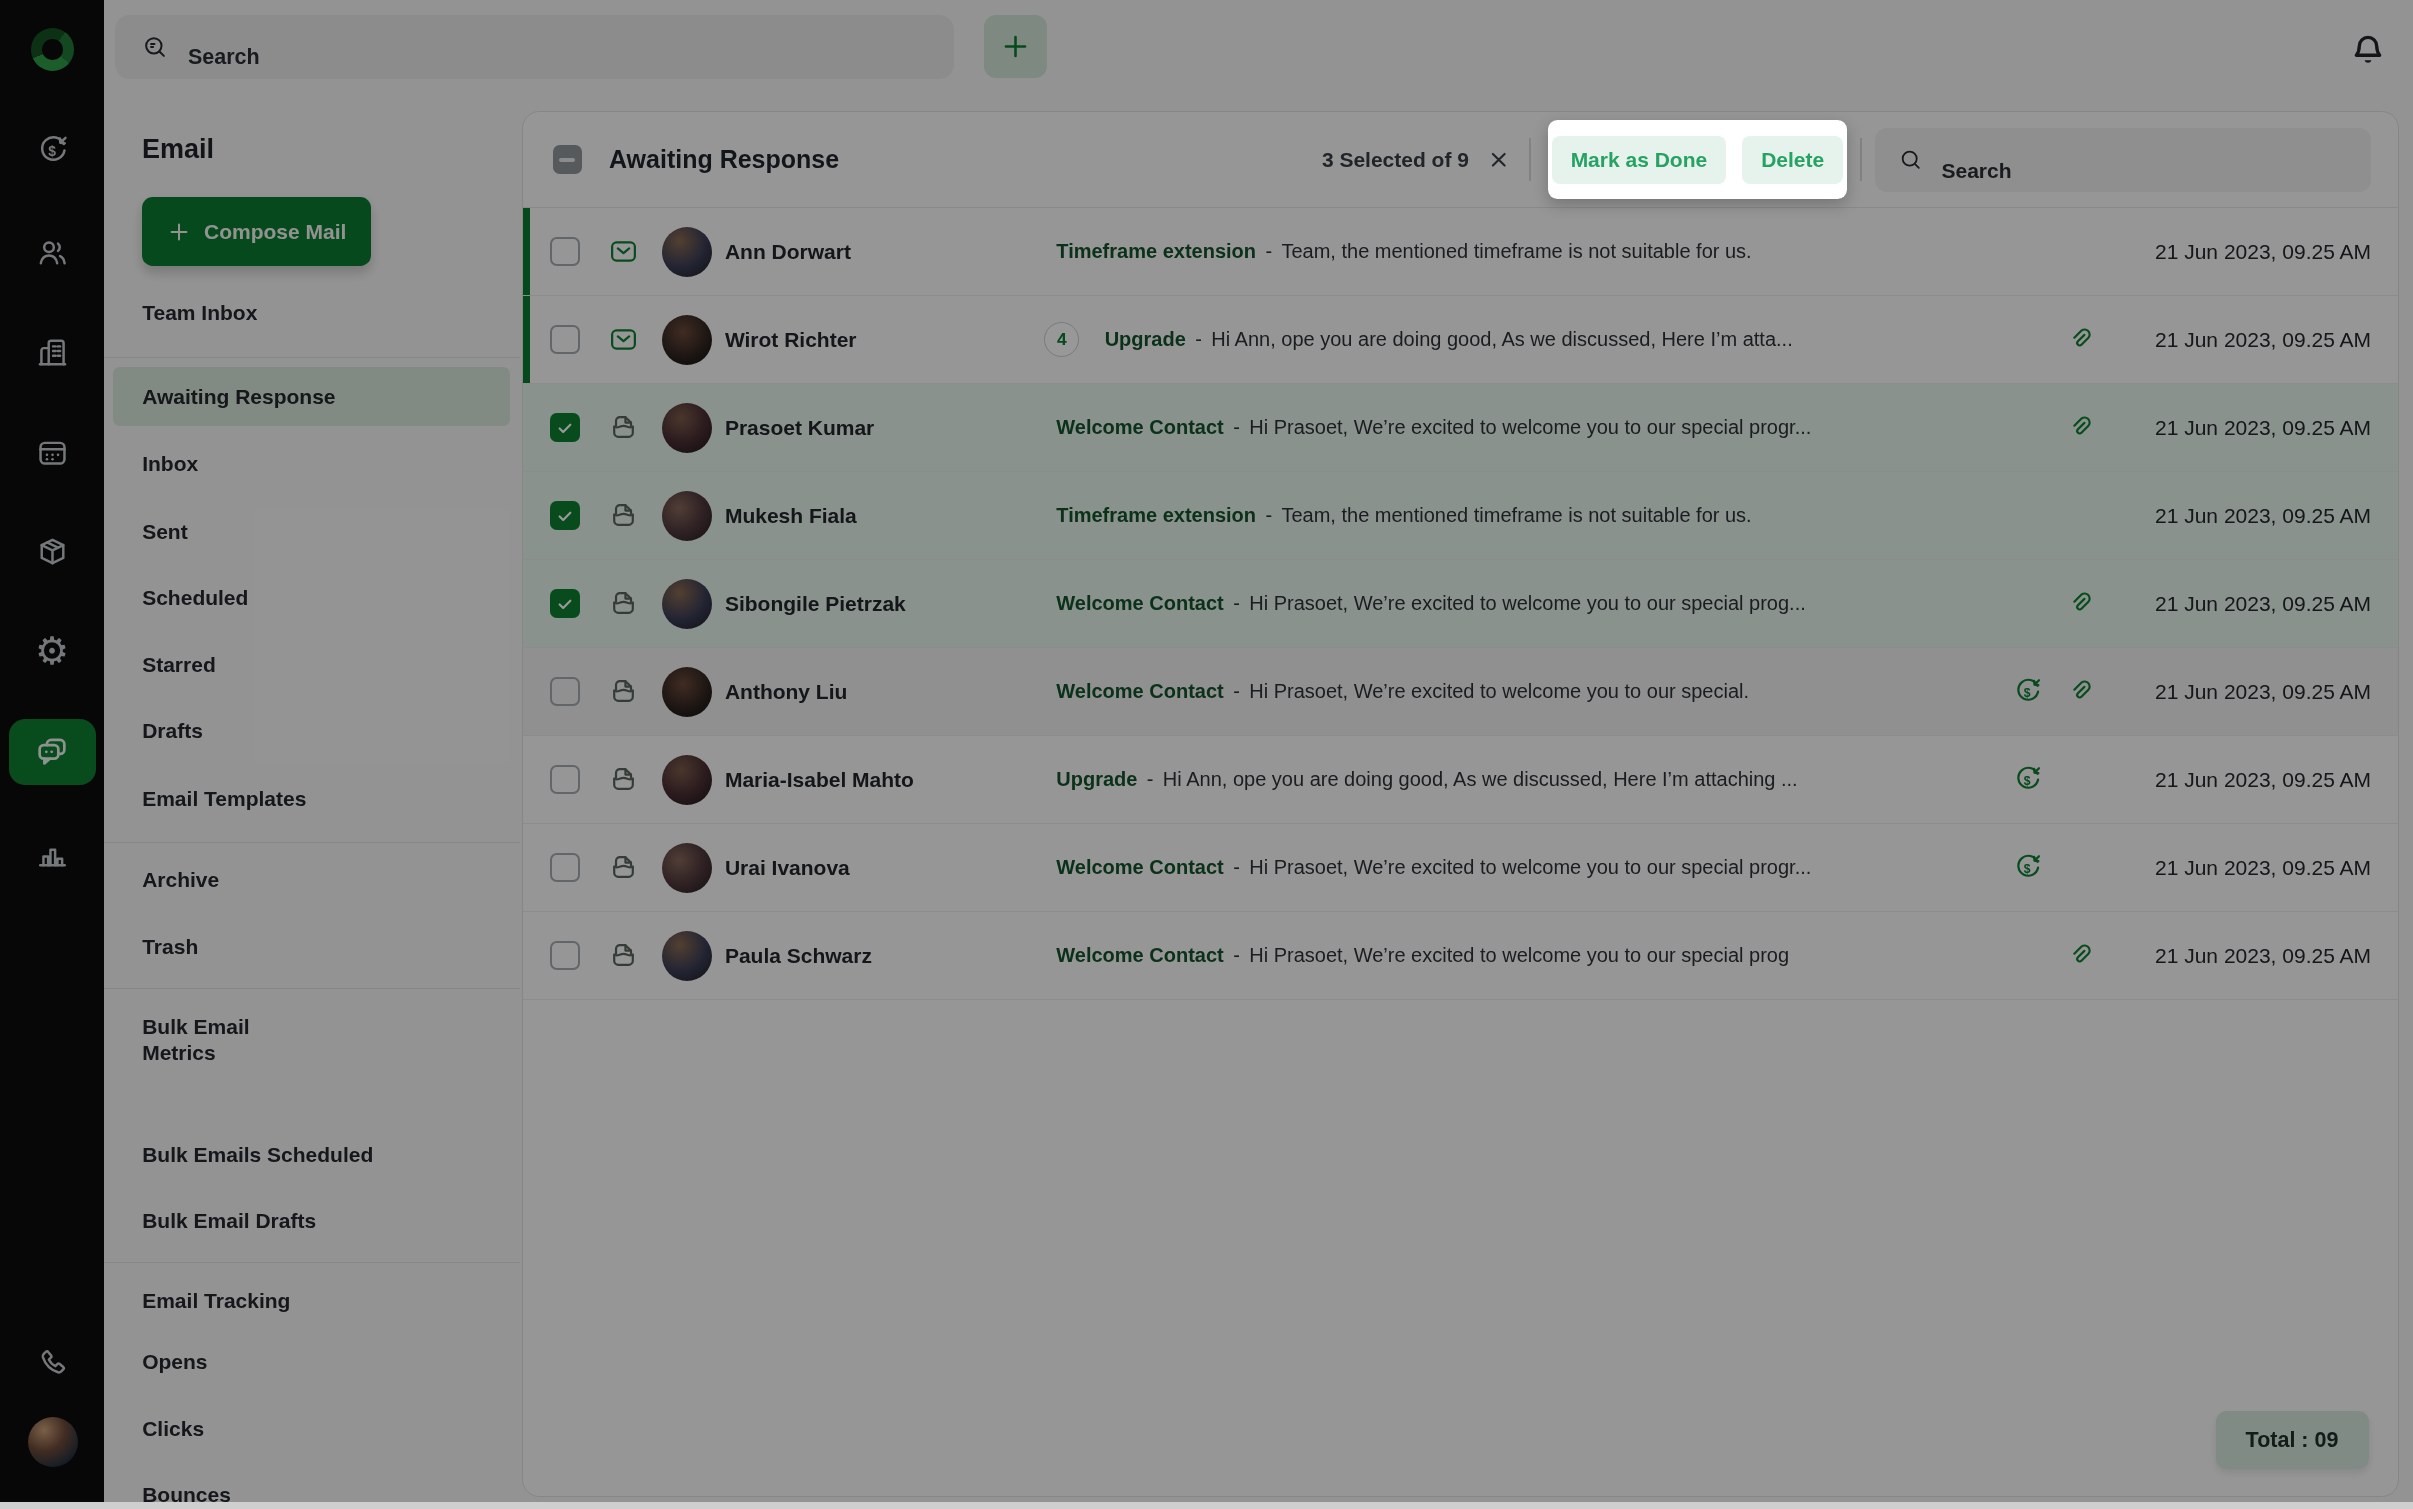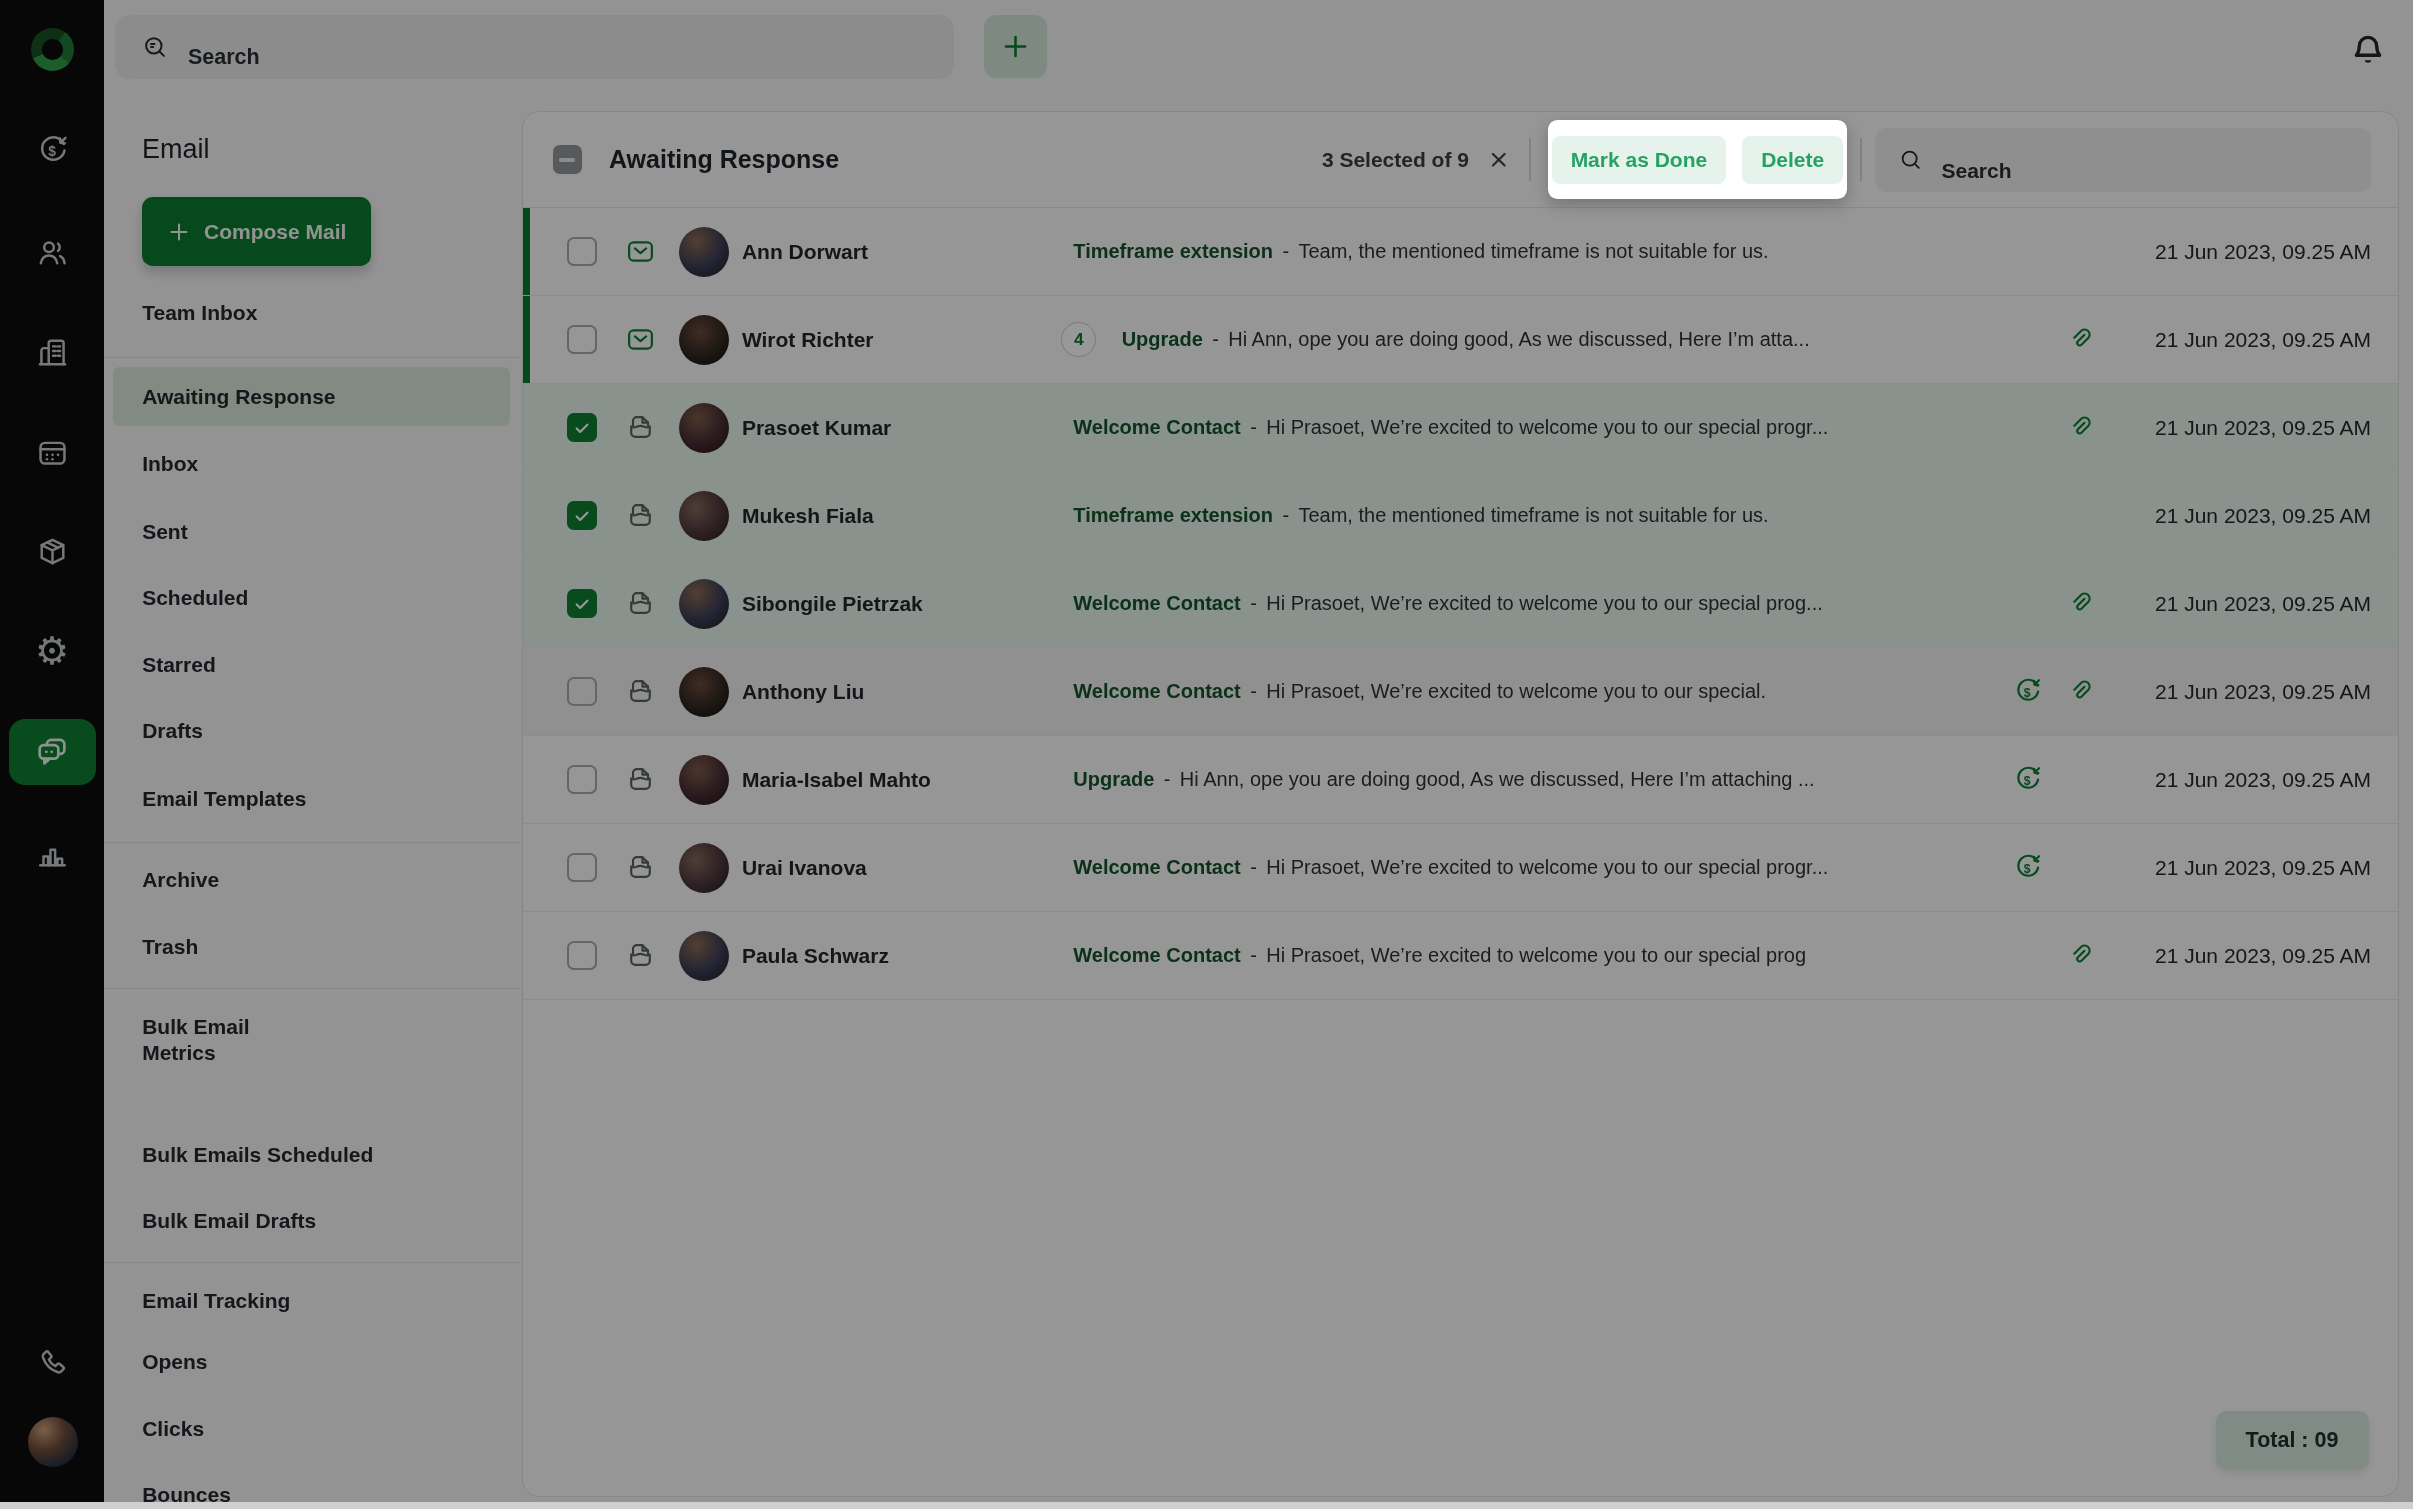--- a/index.html
+++ b/index.html
@@ -29,21 +29,21 @@
   .search-input{border:0;outline:0;background:transparent;font:600 21.5px "Liberation Sans",sans-serif;color:#26292E;width:70%;margin-top:22px;}
   .search-input::placeholder{color:#2B2F34;opacity:1;}
   .add-btn{position:absolute;left:984px;top:14.8px;width:63px;height:63px;border-radius:12px;background:#D2E4D8;
            display:flex;align-items:center;justify-content:center;border:0;cursor:pointer;}
   .add-btn svg{width:31px;height:31px;color:#0B7B30;stroke-width:2;}
   .bell{position:absolute;left:2350px;top:32px;width:36px;height:36px;color:#202329;}
   .bell svg{stroke-width:2.2;}
 
   
   .sidebar{position:absolute;left:104px;top:0;width:416px;height:100%;}
-  .sb-title{position:absolute;left:38px;top:134px;font-size:27px;font-weight:400;color:#1E2228;text-align:center;}
+  .sb-title{position:absolute;left:38px;top:134px;font-size:27px;font-weight:700;color:#1E2228;text-align:center;}
   .compose{position:absolute;left:38px;top:197px;width:229px;height:69px;border-radius:10.7px;background:#0B7B30;
            color:#F2F6F2;display:flex;align-items:center;justify-content:center;gap:13.4px;border:0;cursor:pointer;
            font:700 21px "Liberation Sans",sans-serif;box-shadow:0 6.7px 12px rgba(0,0,0,.18);}
   .compose svg{width:24px;height:24px;stroke-width:2;}
   .sb-item{position:absolute;left:8.7px;width:397px;height:59px;border-radius:6.7px;display:flex;align-items:center;
            padding-left:29.5px;box-sizing:border-box;font-size:21px;font-weight:700;color:#23272E;cursor:pointer;}
   .sb-item.active{background:#D8E6DB;}
   .sb-div{position:absolute;left:0;width:416px;height:1.3px;background:#E0E0E0;}
 
   
@@ -66,21 +66,21 @@
   .spotlight{position:relative;z-index:60;width:299px;height:79px;border-radius:9.4px;background:#FFFFFF;
              display:flex;align-items:center;justify-content:center;gap:16px;flex:none;
              box-shadow:0 5.4px 14.8px rgba(0,0,0,.22);}
   .act-btn{height:48px;border-radius:8px;background:#E5F3EC;color:#27A263;border:0;cursor:pointer;
            font:800 21px "Liberation Sans",sans-serif;padding:0 19px;}
   .p-search{width:496px;height:64px;border-radius:12px;background:#EFEFEF;display:flex;align-items:center;
             padding-left:23px;box-sizing:border-box;gap:16px;flex:none;}
   .p-search .s-ic{width:25.5px;height:25.5px;color:#26292E;}
 
   
-  .row{height:88px;display:flex;align-items:center;padding-left:44px;box-sizing:border-box;
+  .row{height:88px;display:flex;align-items:center;padding-left:27px;box-sizing:border-box;
        position:relative;border-bottom:0.7px solid #E9E9E9;cursor:pointer;}
   .row.selected{background:#E7F3EB;}
   .row.hovered{background:#F0F1F1;}
   .row.unread::before{content:"";position:absolute;left:0;top:0;bottom:0;width:6.7px;background:#0B7B30;}
   .mail-ic{width:31px;height:31px;margin-left:28px;flex:none;}
   .mail-ic.unread-ic{color:#0E7D31;}
   .mail-ic.read-ic{color:#59655C;}
   .avatar{width:50px;height:50px;border-radius:50%;margin-left:23px;flex:none;}
   .av1{background:radial-gradient(circle at 35% 28%,#8A6A52 0%,#3A3C55 55%,#1E1B22 100%);}
   .av2{background:radial-gradient(circle at 42% 34%,#6B4A3A 0%,#2A211E 62%,#15110F 100%);}

